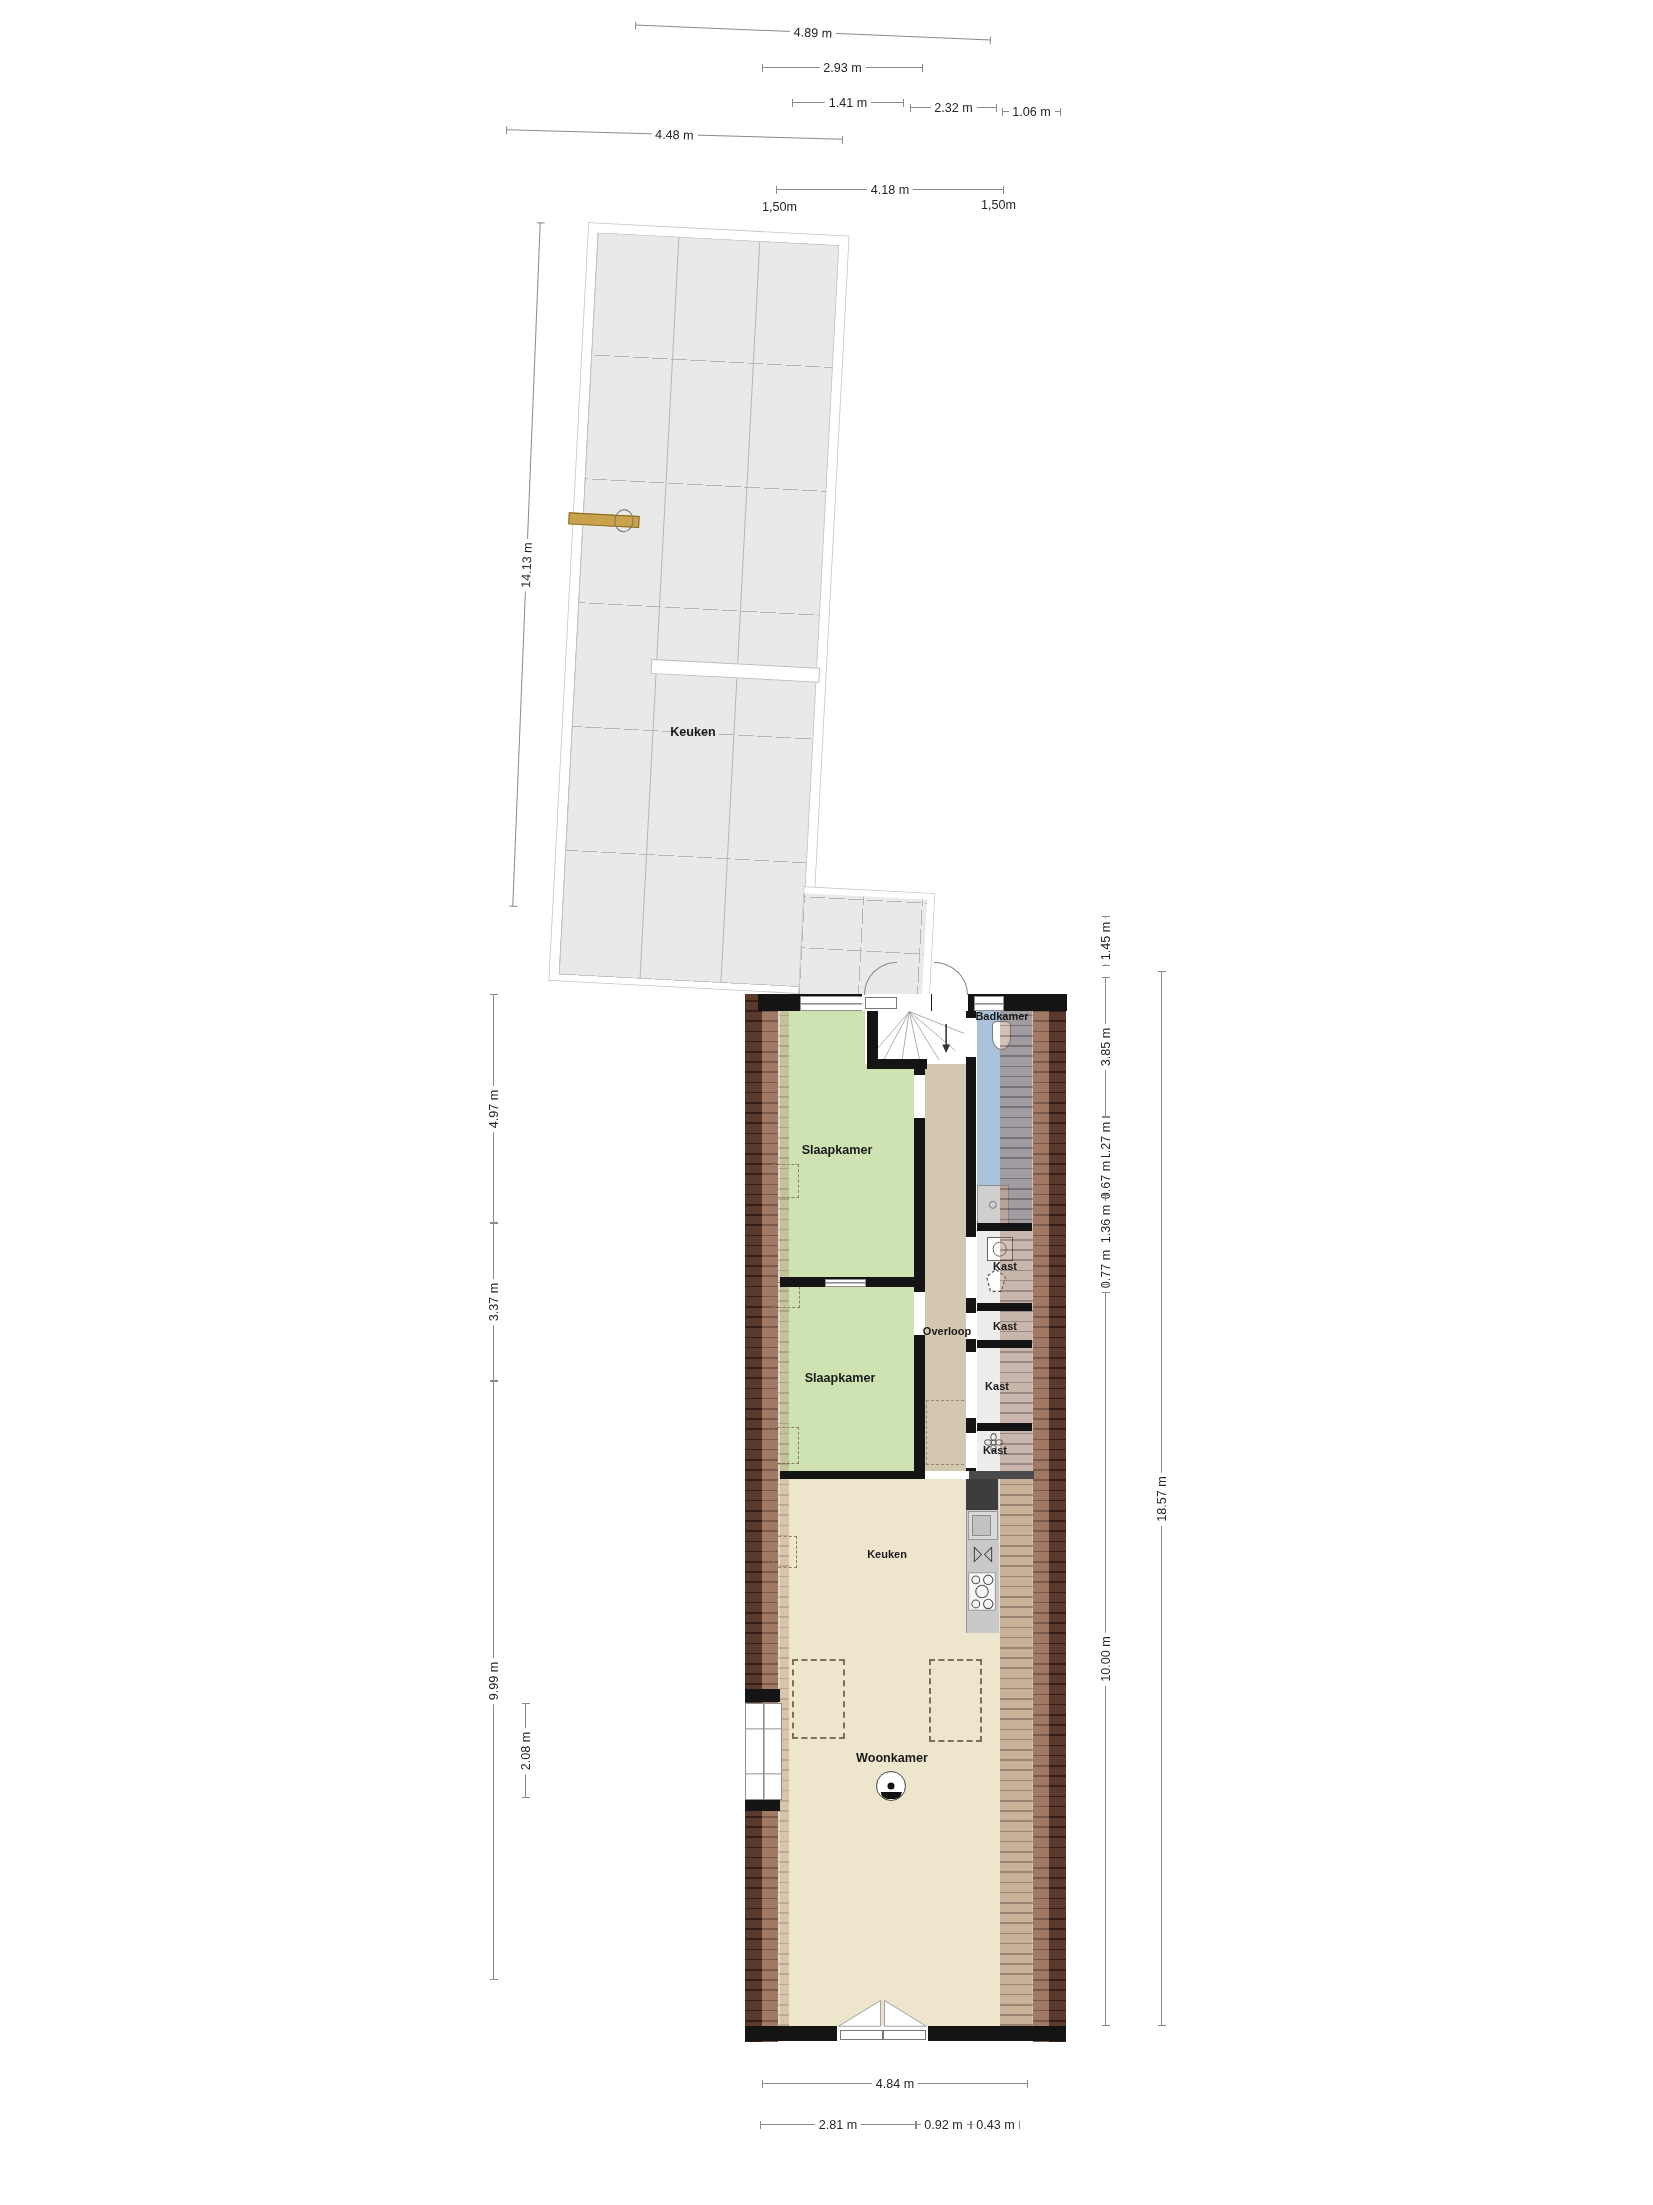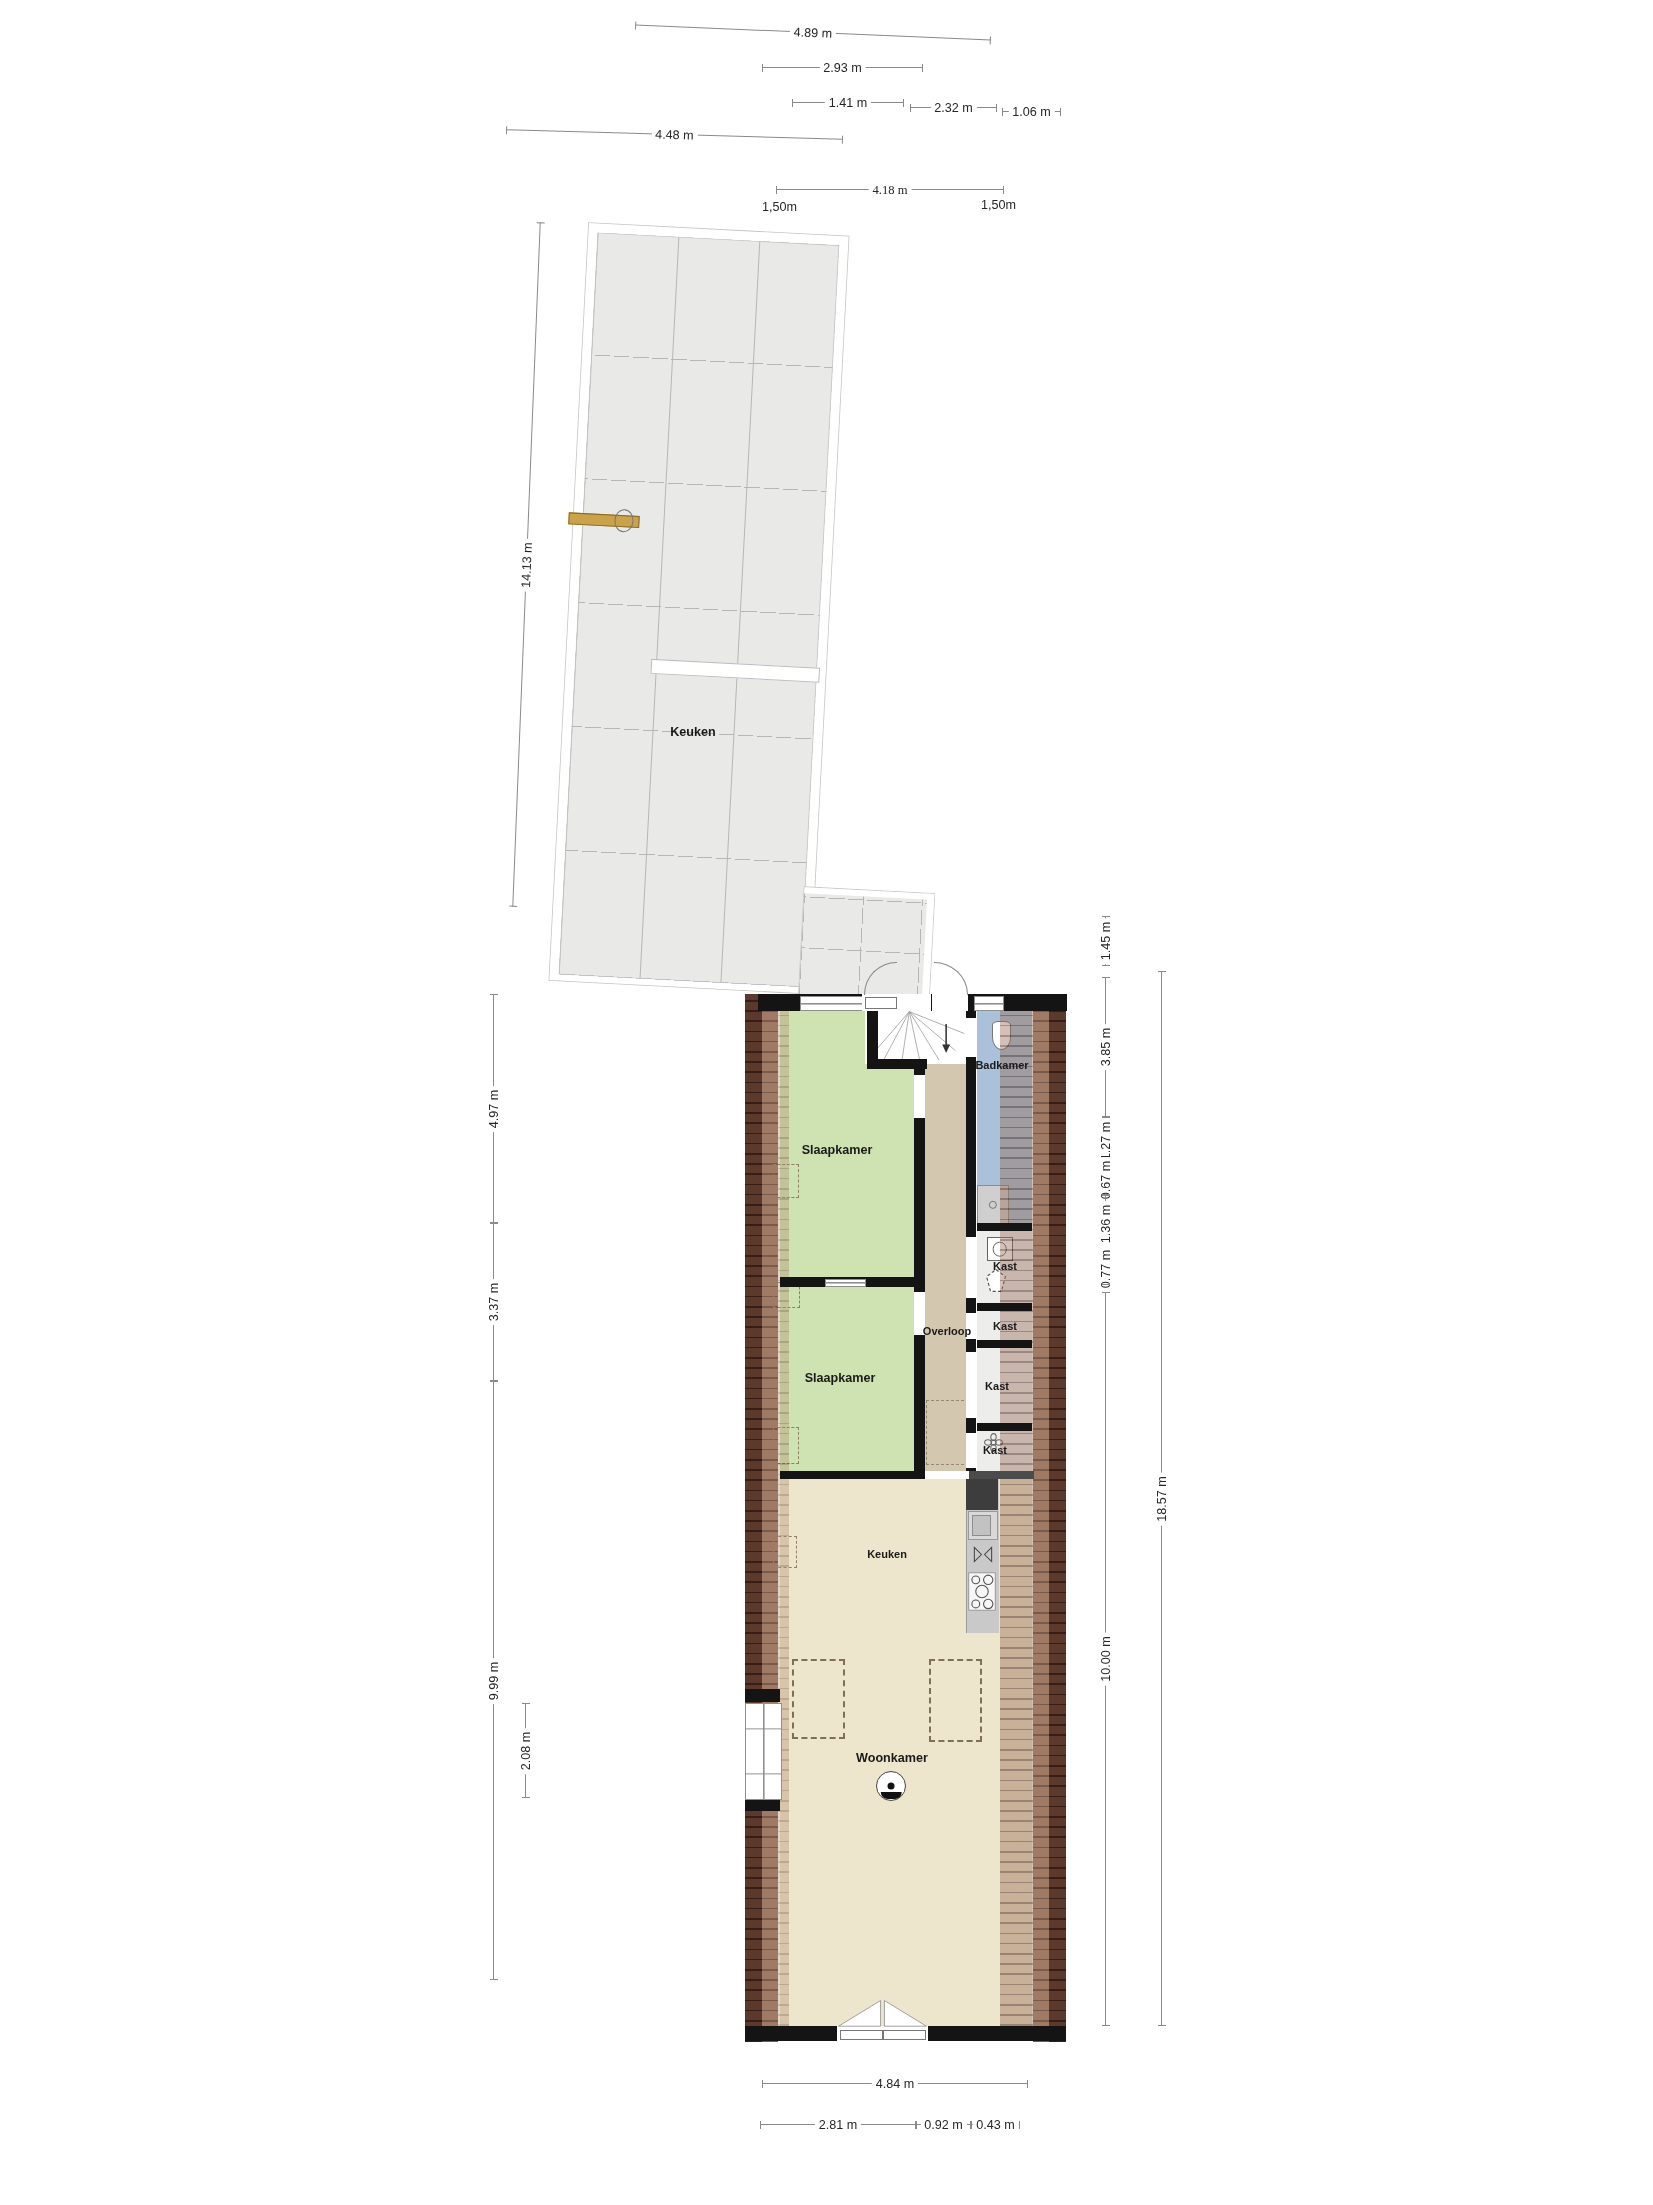--- a/index.html
+++ b/index.html
@@ -240,21 +240,21 @@
   <div class="slab" style="left:840px;top:2030px;width:41px;height:7.9px;"></div>
   <div class="slab" style="left:883px;top:2030px;width:41px;height:7.9px;"></div>
   <div class="fx" style="left:837px;top:1999px;width:91px;height:28px;z-index:6;">
     <svg width="91" height="28" viewBox="0 0 115 36">
       <polygon points="1,35 55,2 55,35" fill="#fff" stroke="#888"></polygon>
       <polygon points="114,35 60,2 60,35" fill="#fff" stroke="#888"></polygon>
     </svg>
   </div>
 
   <div class="rlabel" style="left:837px;top:1150px;">Slaapkamer</div>
-  <div class="rlabel sm" style="left:1002px;top:1065px;">Badkamer</div>
+  <div class="rlabel sm" style="left:1002px;top:1016px;">Badkamer</div>
   <div class="rlabel" style="left:840px;top:1378px;">Slaapkamer</div>
   <div class="rlabel sm" style="left:947px;top:1331px;">Overloop</div>
   <div class="rlabel sm" style="left:1005px;top:1266px;">Kast</div>
   <div class="rlabel sm" style="left:1005px;top:1326px;">Kast</div>
   <div class="rlabel sm" style="left:997px;top:1386px;">Kast</div>
   <div class="rlabel sm" style="left:995px;top:1450px;">Kast</div>
   <div class="rlabel sm" style="left:887px;top:1554px;">Keuken</div>
   <div class="rlabel" style="left:892px;top:1758px;">Woonkamer</div>
 
   <div class="dimh" style="left:635px;top:31.5px;width:356px;transform:rotate(2.4deg);">
@@ -268,21 +268,21 @@
     </div>
   <div class="dimh" style="left:910px;top:107px;width:87px;">
       <span>2.32 m</span>
     </div>
   <div class="dimh" style="left:1002px;top:111px;width:59px;">
       <span>1.06 m</span>
     </div>
   <div class="dimh" style="left:506px;top:134px;width:337px;transform:rotate(1.6deg);">
       <span>4.48 m</span>
     </div>
-  <div class="dimh" style="left:776px;top:189px;width:228px;font-family:Liberation Serif, serif;">
+  <div class="dimh" style="left:776px;top:189px;width:228px;">
       <span>4.18 m</span>
     </div>
   <div class="dimtext" style="left:762px;top:200px;">1,50m</div>
   <div class="dimtext" style="left:981px;top:198px;">1,50m</div>
 
   <div class="dimv" style="left:526px;top:222px;height:685px;transform:rotate(2.3deg);">
       <span>14.13 m</span>
     </div>
   <div class="dimv" style="left:493px;top:994px;height:229px;">
       <span>4.97 m</span>

